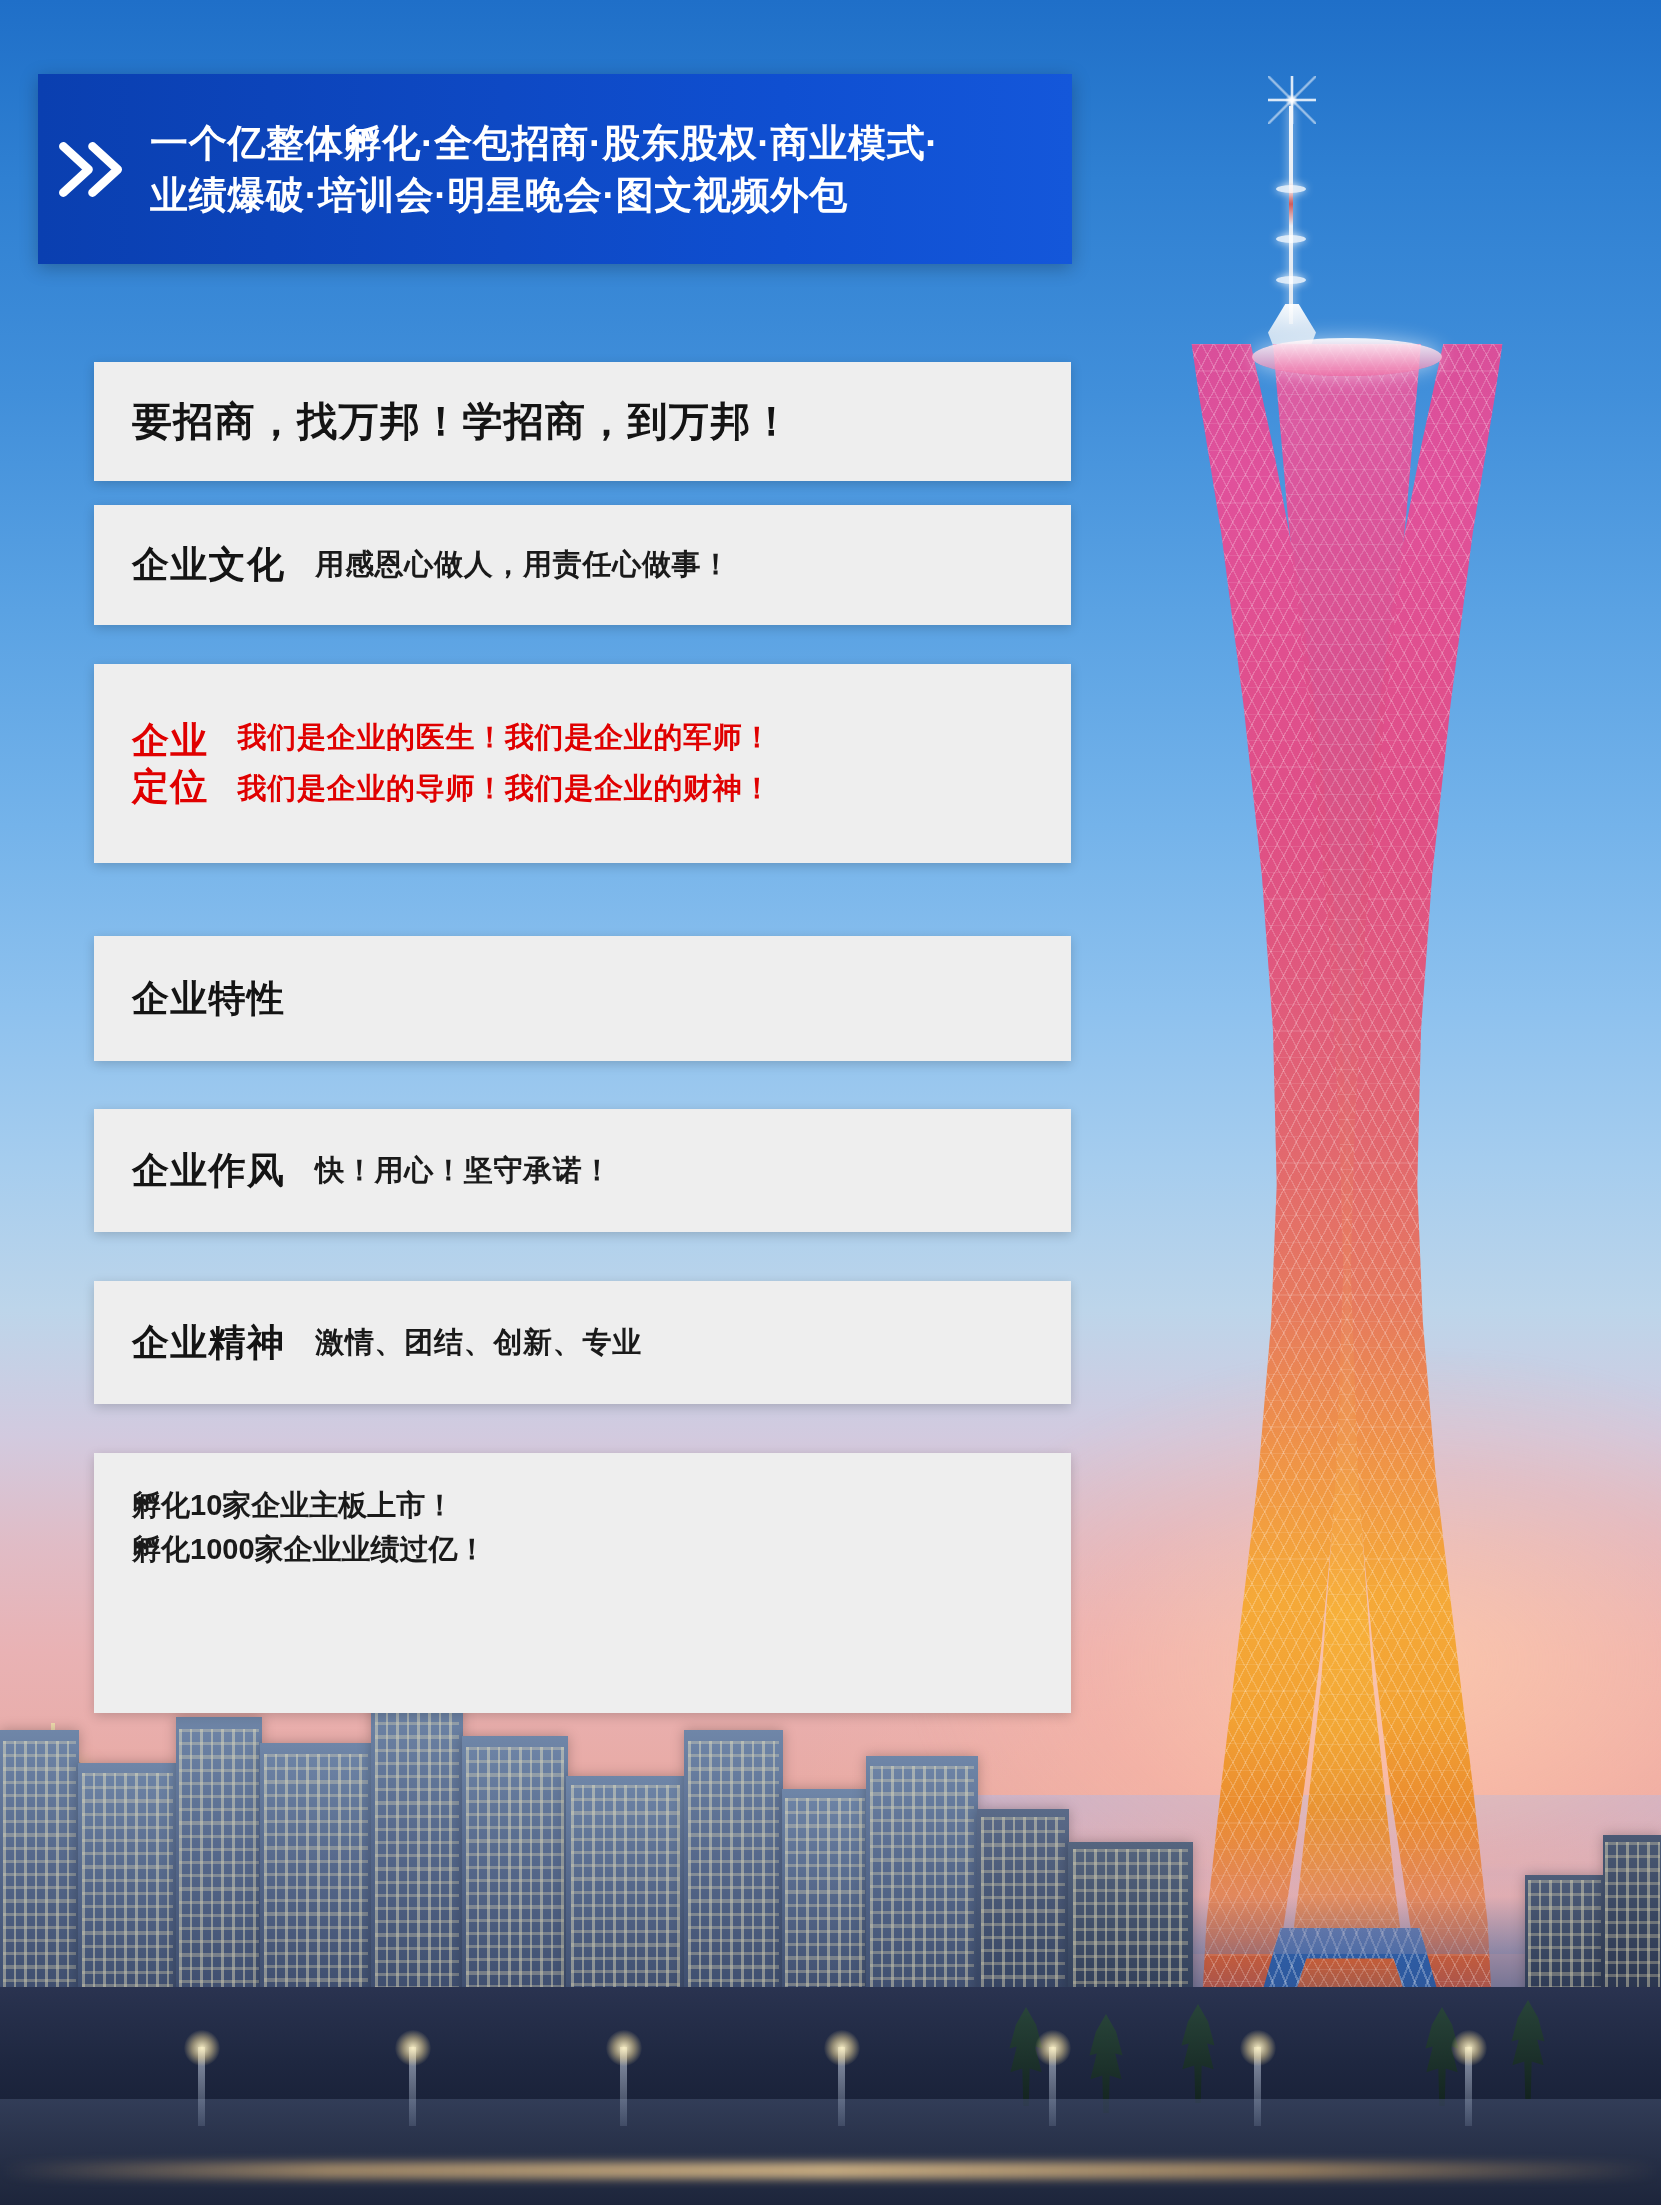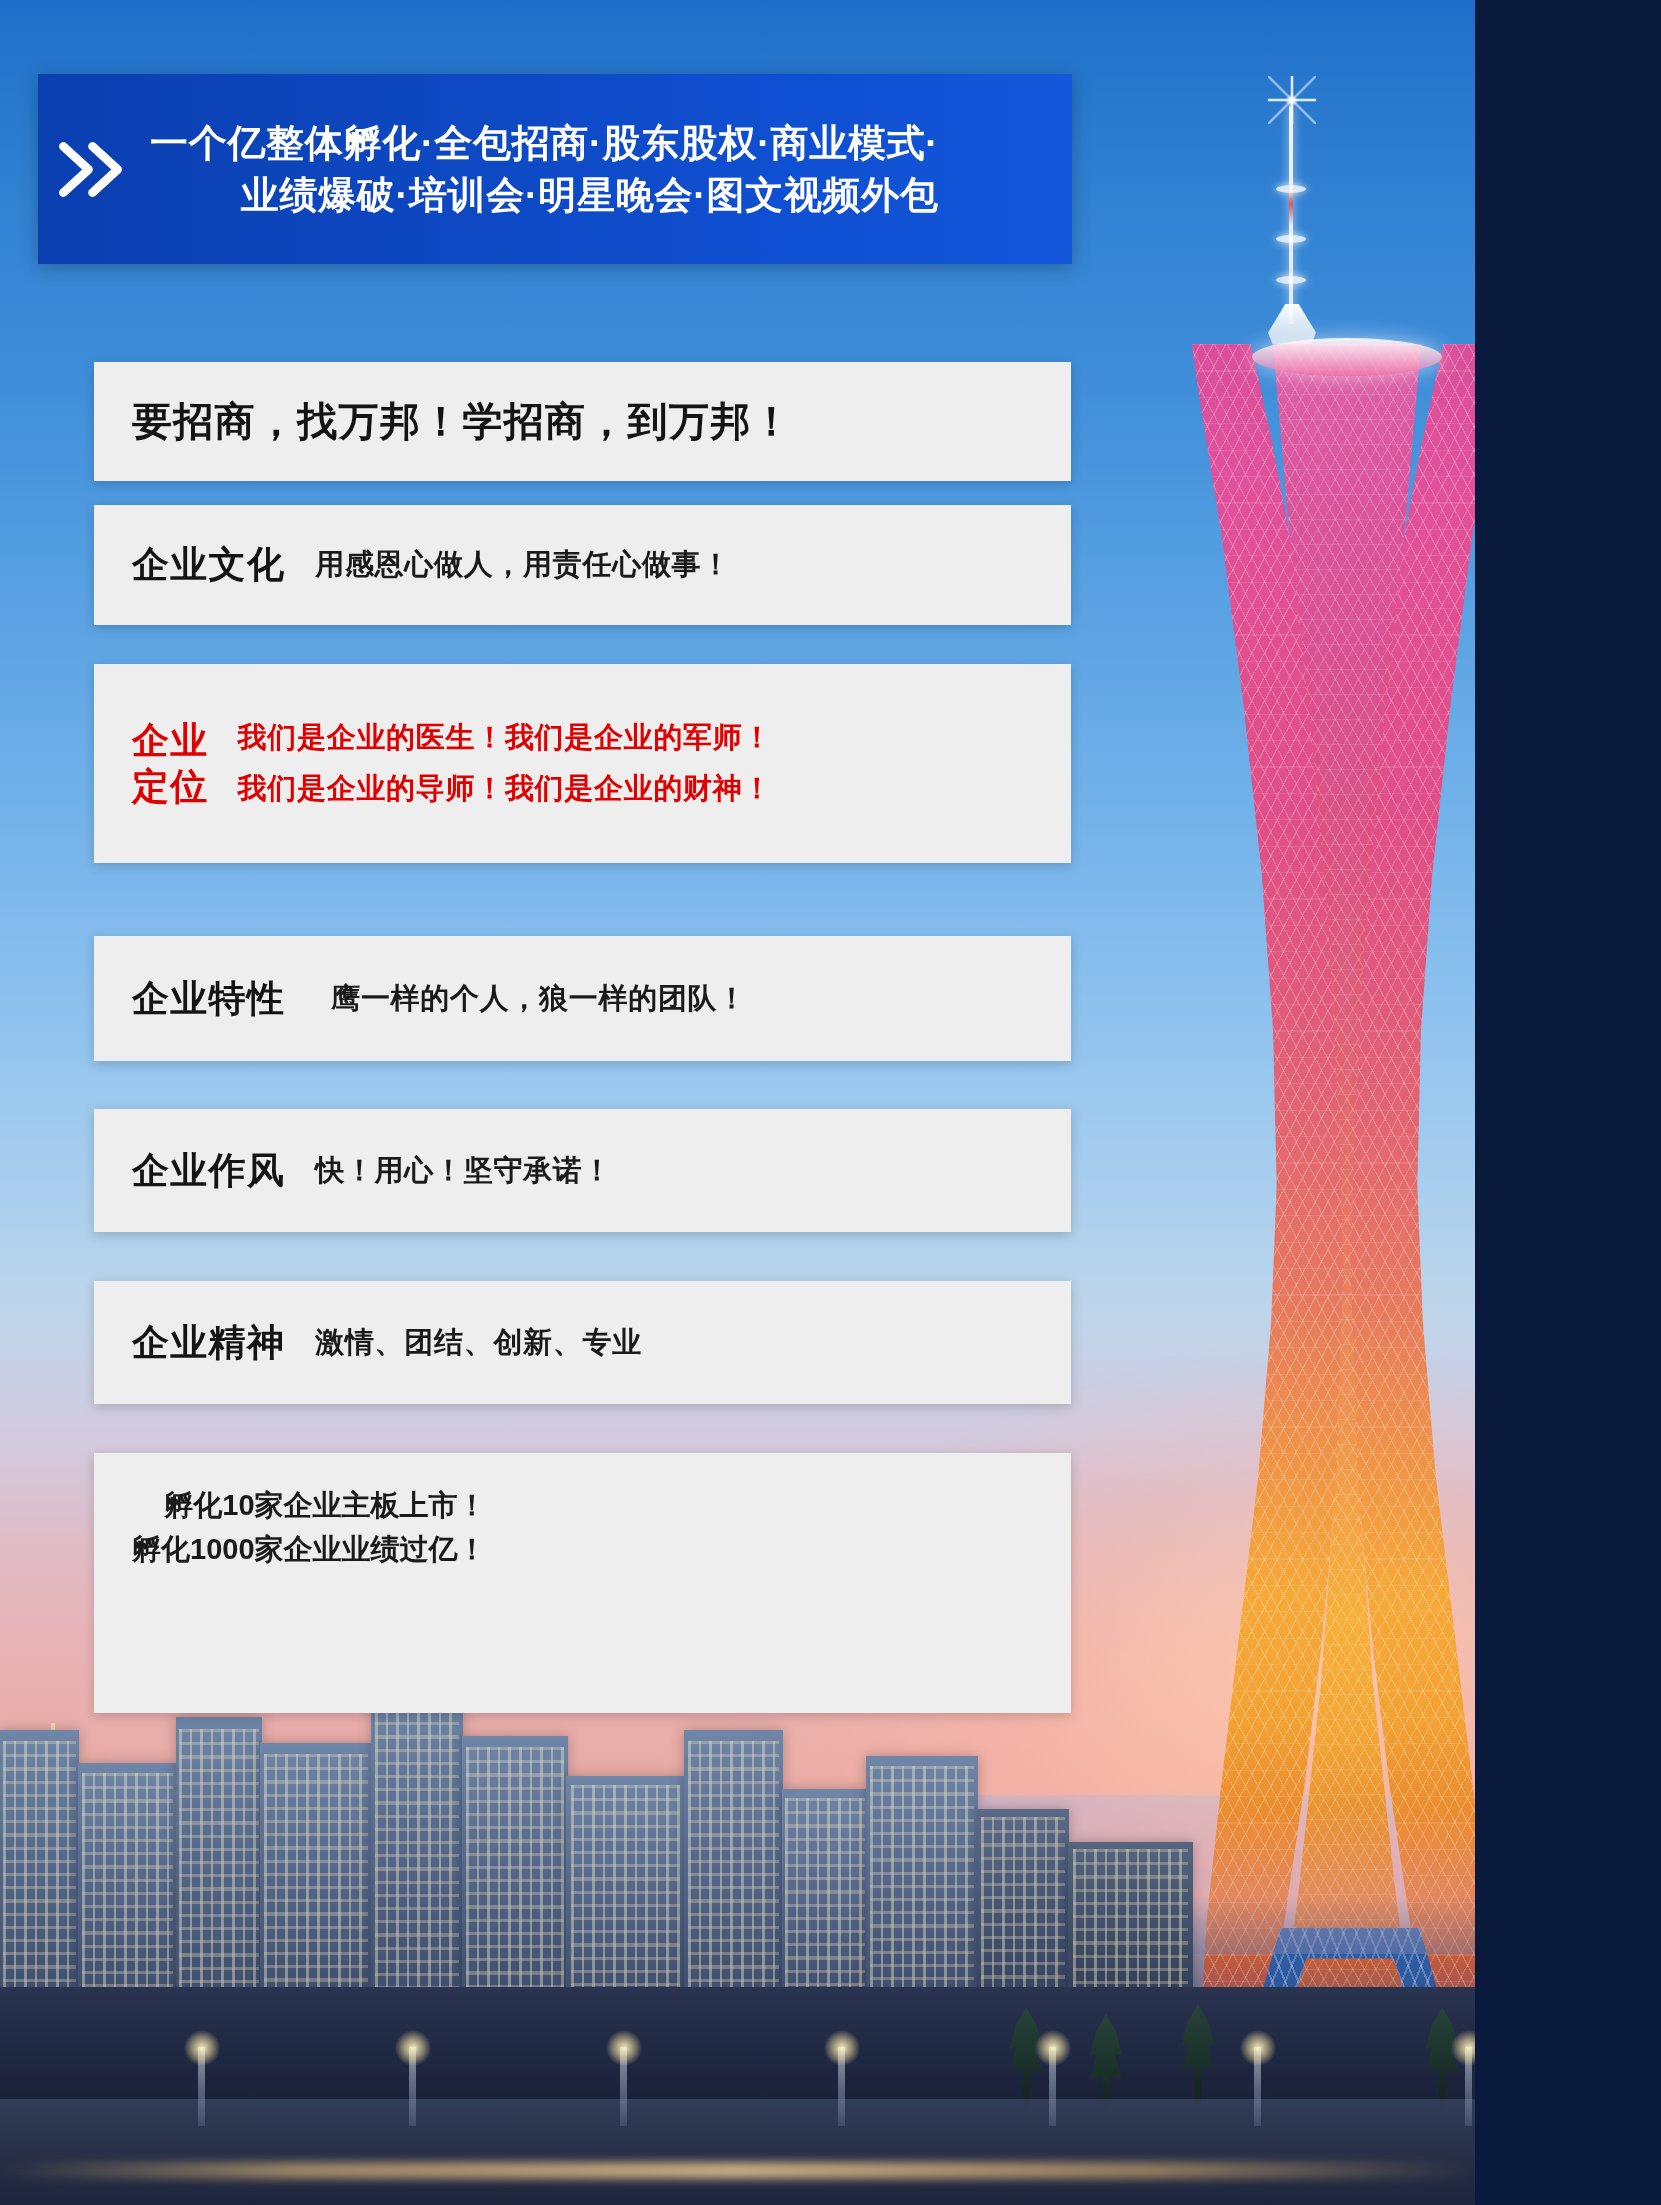--- a/index.html
+++ b/index.html
@@ -5,25 +5,24 @@
   html, body {
     margin: 0;
     padding: 0;
     background: #0a1a3c;
   }
   body {
     font-family: "Liberation Sans", "DejaVu Sans", sans-serif;
   }
   .poster {
     position: relative;
-    width: 1475px;
+    width: 1661px;
     height: 2205px;
     overflow: hidden;
     background: linear-gradient(180deg, #2a7fd4 0%, #3f93de 18%, #5fa8e6 36%, #7fbbee 52%, #9cc9ef 64%, #b9d2ea 72%, #c9b8d0 80%, #d7a9b6 86%, #4a5d86 92%, #27324e 100%);
-    text-align: right;
   }
 
   
   .sky {
     position: absolute;
     left: 0; top: 0; right: 0;
     height: 1795px;
     background:
       radial-gradient(ellipse 924px 462px at 82% 100%, rgba(255,190,170,0.55) 0%, rgba(255,190,170,0.0) 62%),
       linear-gradient(180deg,
@@ -500,21 +499,20 @@
       </div>
       <div class="pos-lines">
         <div>我们是企业的医生！我们是企业的军师！</div>
         <div>我们是企业的导师！我们是企业的财神！</div>
       </div>
     </div>
   </div>
 
   <div class="card" id="card-trait">
     <div class="card-title">企业特性</div>
-    <div class="card-desc">鹰一样的个人，狼一样的团队！</div>
   </div>
 
   <div class="card" id="card-style">
     <div class="card-title">企业作风</div>
     <div class="card-desc">快！用心！坚守承诺！</div>
   </div>
 
   <div class="card" id="card-spirit">
     <div class="card-title">企业精神</div>
     <div class="card-desc">激情、团结、创新、专业</div>

